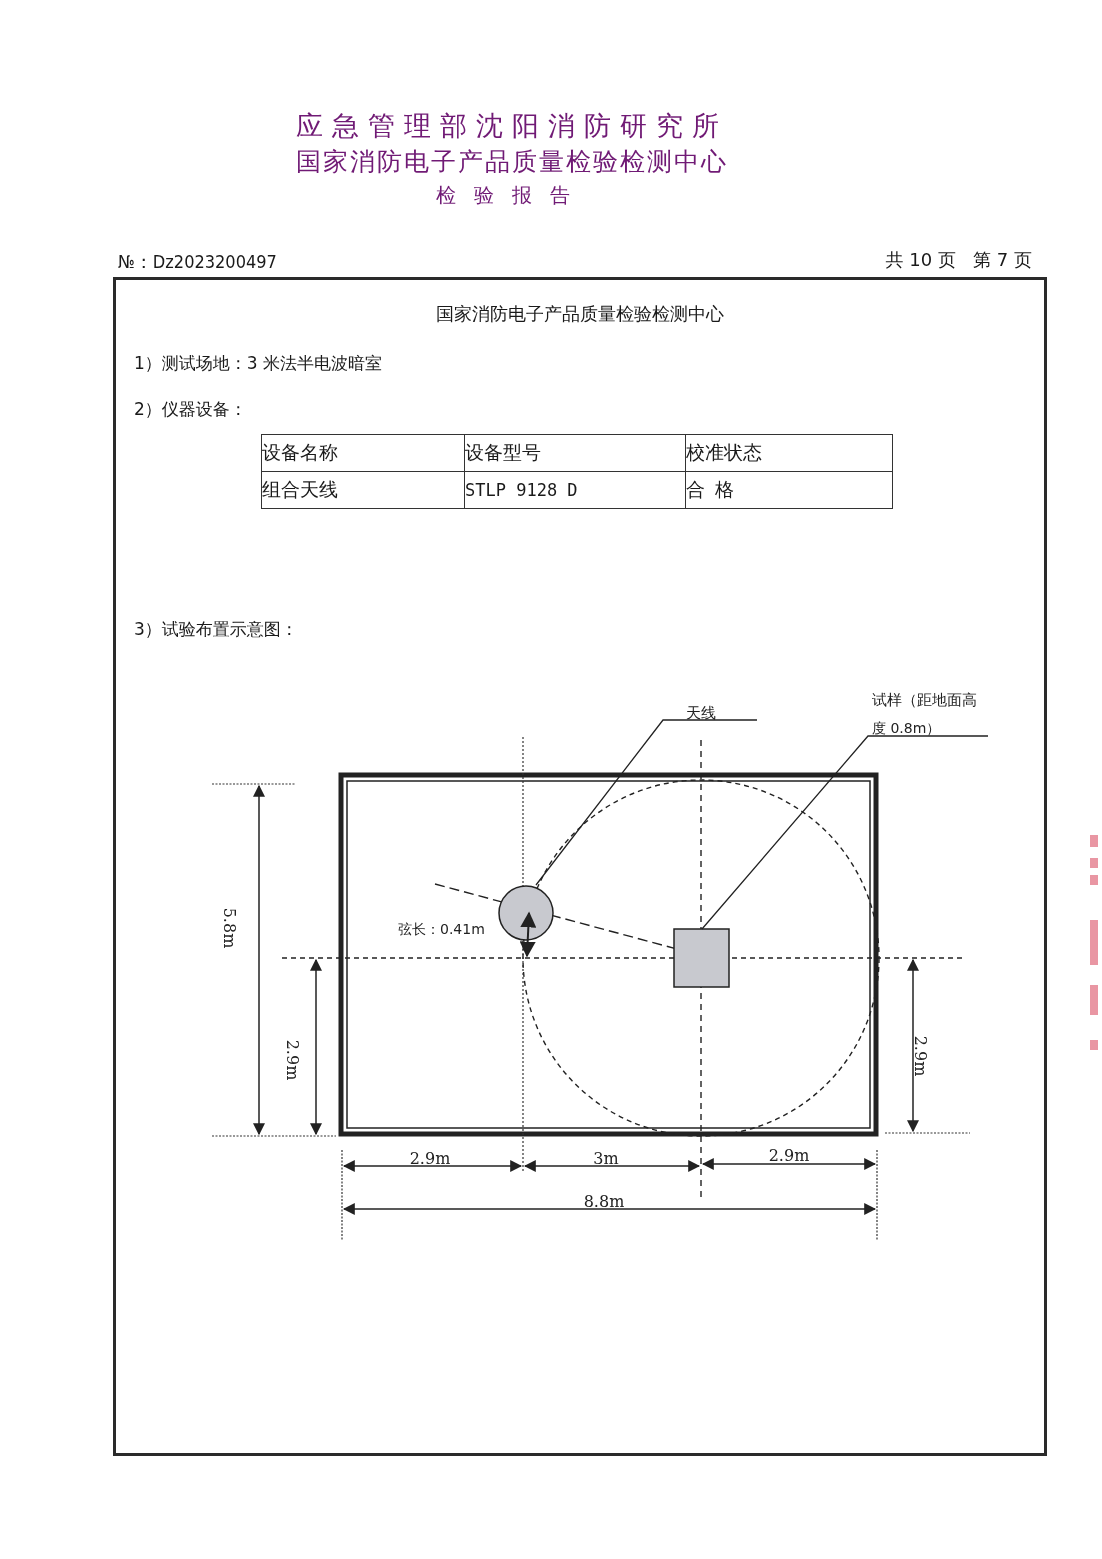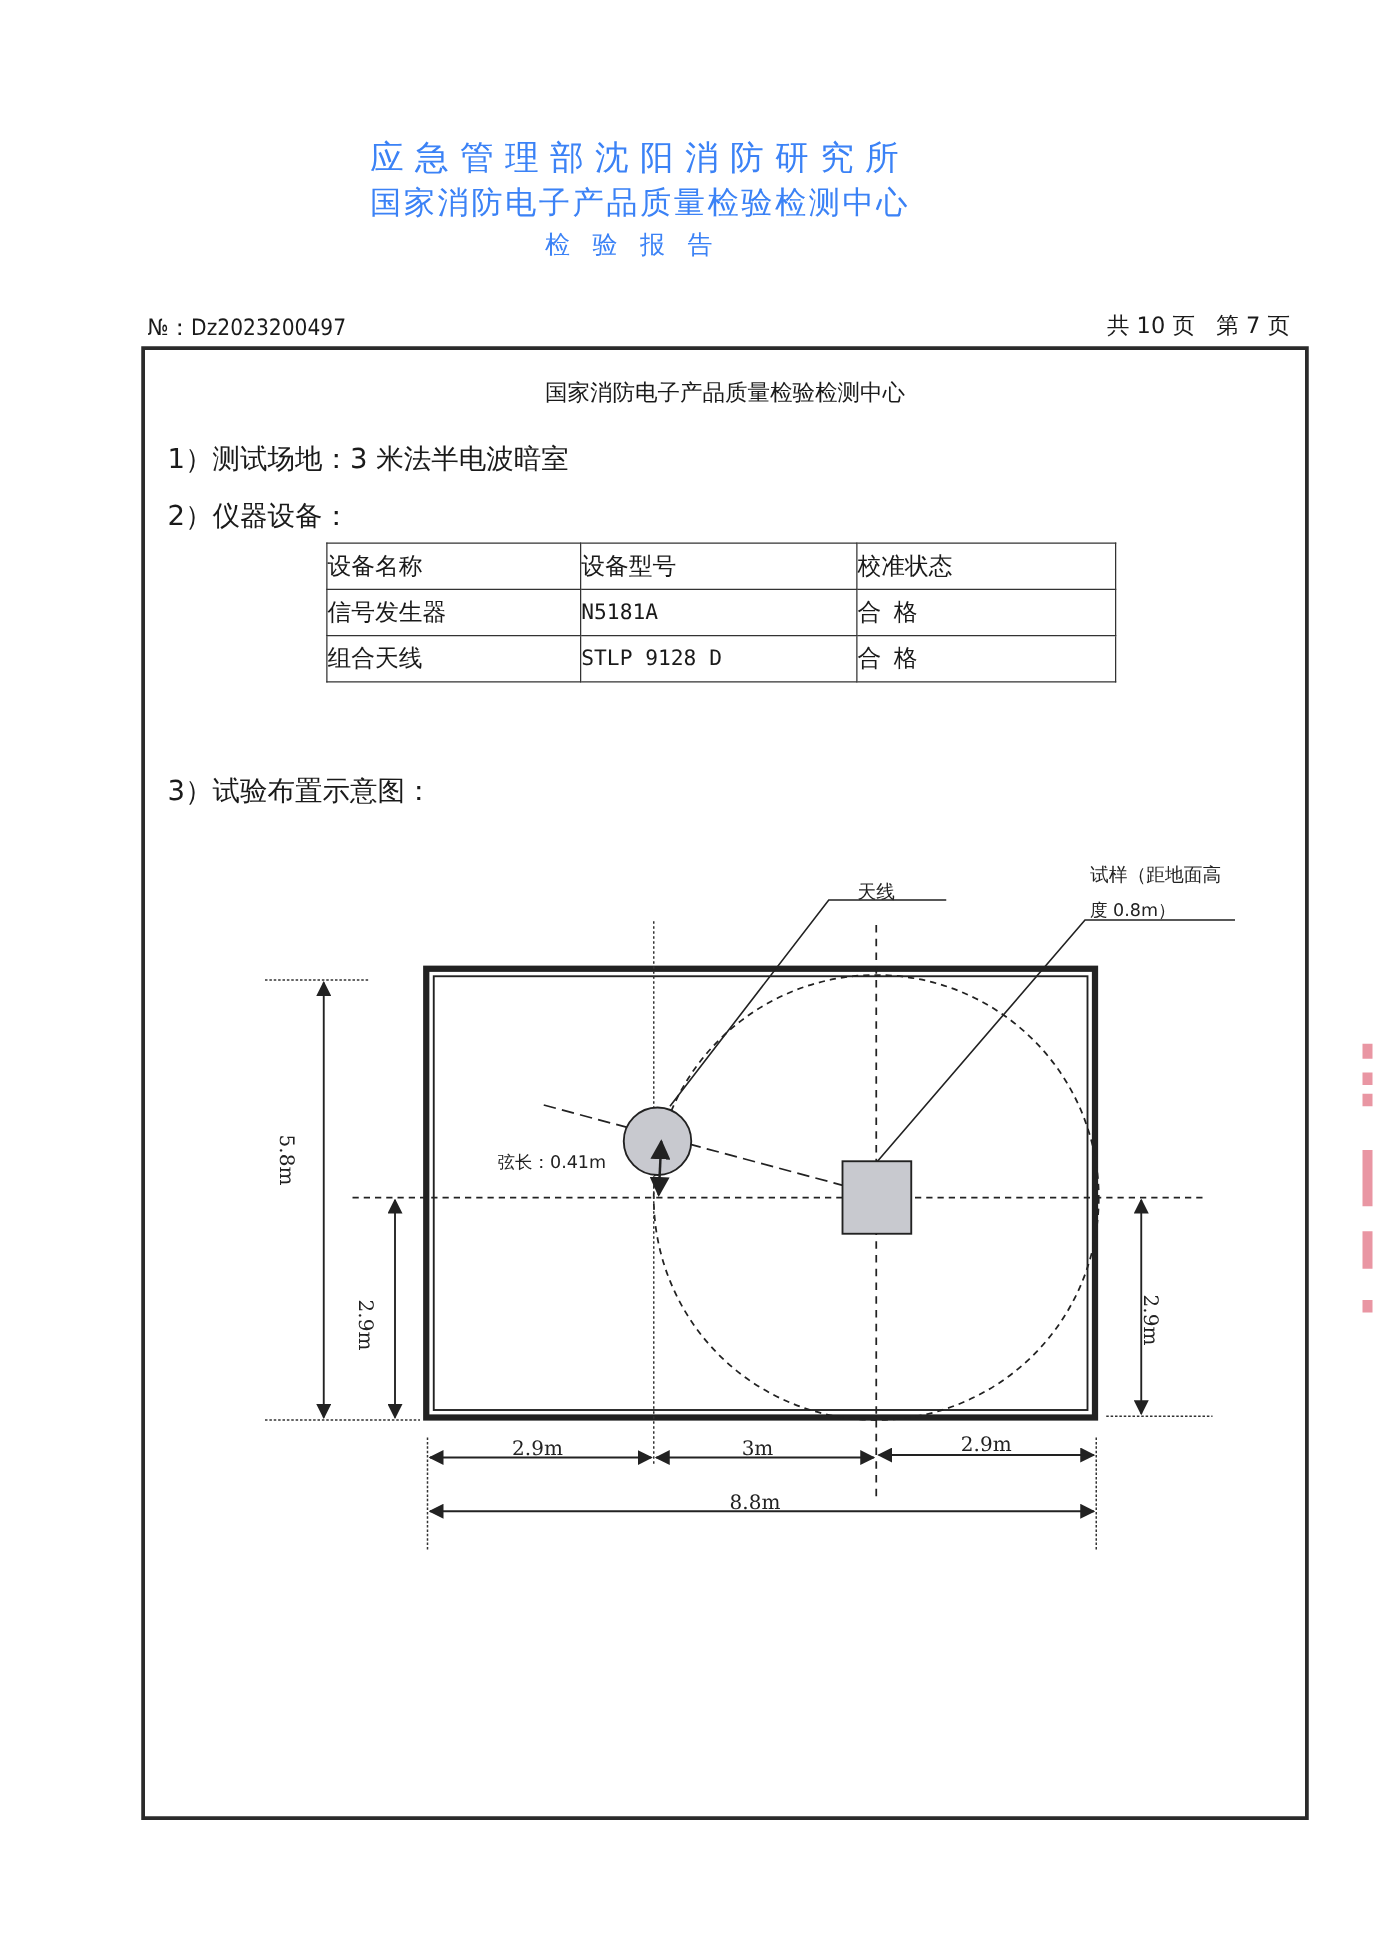--- a/index.html
+++ b/index.html
@@ -1,27 +1,27 @@
 <!DOCTYPE html>
 <html><head>
 <meta charset="utf-8">
 <style>
   html, body { margin: 0; padding: 0; background: #ffffff; }
   body { width: 1102px; height: 1559px; position: relative; overflow: hidden;
          font-family: "DejaVu Sans", "Liberation Sans", sans-serif; color: #1a1a1a; }
   .abs { position: absolute; }
-  .hdr-line { position: absolute; left: 0; width: 1024px; text-align: center; color: #3b82f6; }
+  .hdr-line { position: absolute; left: 0; width: 1024px; text-align: center; color: #701a75; }
   #org1 { top: 108px; font-size: 27px; letter-spacing: 9px; }
   #org2 { top: 145px; font-size: 25px; letter-spacing: 2px; }
   #rtitle { top: 182px; font-size: 20px; letter-spacing: 18px; }
   #docno { left: 118px; top: 250px; font-size: 18px; font-family: "DejaVu Sans Condensed", "DejaVu Sans", sans-serif; }
   #pageinfo { right: 70px; top: 248px; font-size: 18px; margin-left: 20px; }
   #frame { left: 113px; top: 277px; width: 928px; height: 1173px; border: 3px solid #2a2a2a; box-sizing: content-box; }
   #sheet-title { left: 113px; top: 302px; width: 934px; text-align: center; font-size: 18px; }
-  .item { left: 134px; font-size: 22px; }
+  .item { left: 134px; font-size: 17px; }
   #item1 { top: 352px; }
   #item2 { top: 398px; }
   #item3 { top: 606px; margin-top: 12px; }
   table#equip { position: absolute; left: 261px; top: 434px; border-collapse: collapse; font-size: 19px; }
   table#equip td { border: 1.5px solid #333; height: 36px; padding: 0; }
   table#equip td.c1 { width: 202px; }
   table#equip td.c2 { width: 220px; font-family: "DejaVu Sans Mono", monospace; font-size: 17px; }
   table#equip td.c3 { width: 206px; letter-spacing: 10px; }
   svg#diagram { position: absolute; left: 0; top: 0; }
   .svgtext { font-family: "DejaVu Serif", "Liberation Serif", serif; fill: #222; }
@@ -45,25 +45,20 @@
 <div id="sheet-title" class="abs">国家消防电子产品质量检验检测中心</div>
 <div id="item1" class="abs item">1）测试场地：3 米法半电波暗室</div>
 <div id="item2" class="abs item">2）仪器设备：</div>
 
 <table id="equip">
   <tbody>
       <tr>
     <td class="c1">设备名称</td>
     <td class="c2" style="font-family:'DejaVu Sans',sans-serif;font-size:19px;">设备型号</td>
     <td class="c3" style="letter-spacing:0;">校准状态</td>
-  </tr>
-  <tr>
-    <td class="c1">信号发生器</td>
-    <td class="c2">N5181A</td>
-    <td class="c3">合格</td>
   </tr>
   <tr>
     <td class="c1">组合天线</td>
     <td class="c2">STLP 9128 D</td>
     <td class="c3">合格</td>
   </tr>
 </tbody>
   </table>
 
 <div id="item3" class="abs item">3）试验布置示意图：</div>

